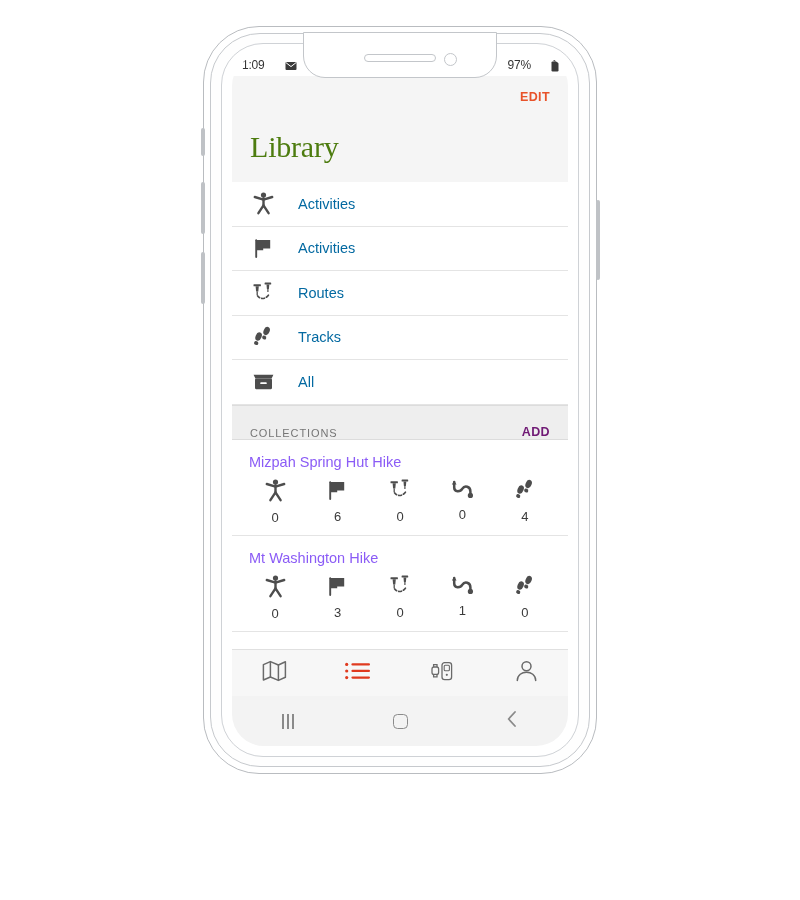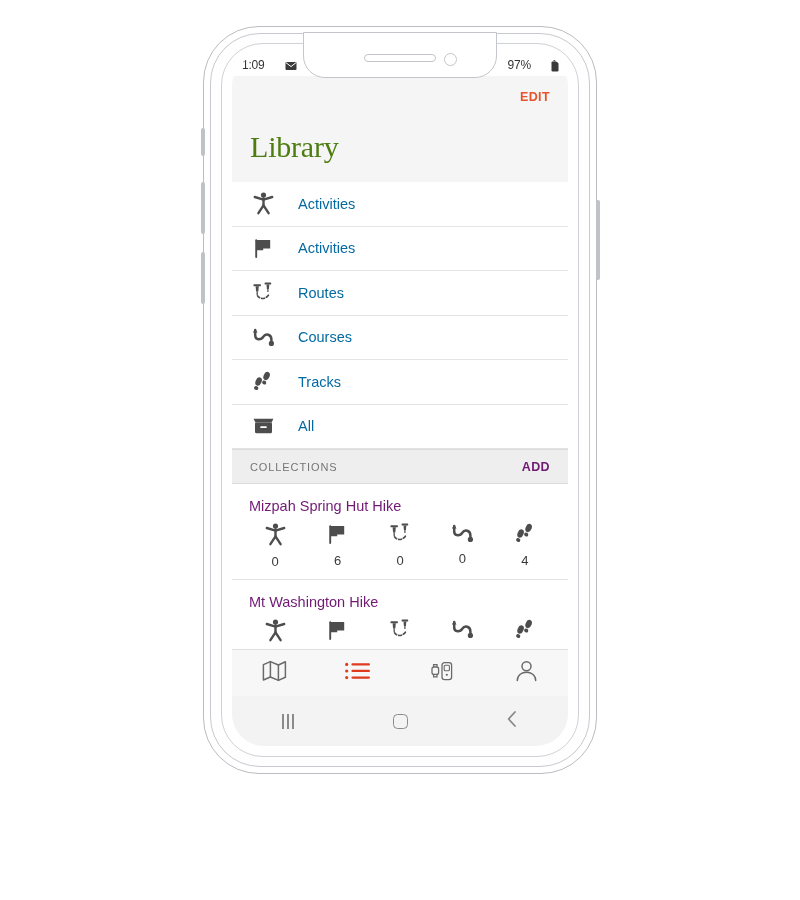--- a/index.html
+++ b/index.html
@@ -159,23 +159,23 @@
     margin-left: 20px;
     font-size: 14.5px;
     color: #0369a1;
   }
 
   
   .section-head {
     background: #eeeeee;
     height: 35px;
     display: flex;
-    align-items: center;
+    align-items: flex-end;
     justify-content: space-between;
-    padding: 7px 18px;
+    padding: 0 18px;
     border-bottom: 1px solid #dcdcdc;
     border-top: 1px solid #dcdcdc;
     box-sizing: border-box;
   }
   .section-head .t {
     font-size: 11px;
     color: #757575;
     letter-spacing: 0.9px;
   }
   .section-head .add {
@@ -186,21 +186,21 @@
   }
 
   
   .collection {
     background: #ffffff;
     padding: 14px 0 10px 0;
     border-bottom: 1px solid #e4e4e4;
   }
   .collection .cname {
     font-size: 14.5px;
-    color: #701a75;
+    color: #8b5cf6;
     padding-left: 17px;
     margin-bottom: 9px;
   }
   .stats {
     display: flex;
     padding: 0 12px;
   }
   .stat {
     flex: 1 1 0;
     display: flex;
@@ -372,30 +372,20 @@
             <path d="M5.2 9.6 L5.2 13" stroke="#4d4d4d" stroke-width="1.3"></path>
             <rect x="12.6" y="0.6" width="6.6" height="1.9" rx="0.6" fill="#4d4d4d"></rect>
             <path d="M14.5 2.5 L17.3 2.5 L16.9 7.1 L14.9 7.1 Z" fill="#4d4d4d"></path>
             <path d="M15.9 7.1 L15.9 10.1" stroke="#4d4d4d" stroke-width="1.2"></path>
             <path d="M5.5 13.8 C8.5 17.5 13 17.5 16.4 13.2" stroke="#4d4d4d" stroke-width="1.7" fill="none" stroke-dasharray="2.8 2.2" stroke-linecap="round"></path>
           </svg>
         </span>
         <span class="lbl">Routes</span>
       </div>
 
-      <div class="list-row">
-        <span class="ic">
-          <svg width="23" height="20" viewBox="0 0 23 20">
-              <path d="M3.2 3.0 L3.2 8.6 C3.2 13.2 9.2 13.2 11.4 9.6 C13.6 6.0 19.4 7.2 19.4 12.4 L19.4 15.8" stroke="#4d4d4d" stroke-width="2.5" fill="none" stroke-linecap="round"></path>
-              <path d="M0.8 5.4 L3.2 2.0 L5.6 5.4" fill="#4d4d4d"></path>
-              <circle cx="19.4" cy="16.4" r="2.6" fill="#4d4d4d"></circle>
-            </svg>
-        </span>
-        <span class="lbl">Courses</span>
-      </div>
 
       <div class="list-row">
         <span class="ic">
           <svg width="22" height="22" viewBox="0 0 22 22">
               <ellipse cx="14.6" cy="5.0" rx="3.0" ry="4.4" transform="rotate(22 14.6 5.0)" fill="#4d4d4d"></ellipse>
               <ellipse cx="12.2" cy="11.6" rx="2.1" ry="1.9" transform="rotate(22 12.2 11.6)" fill="#4d4d4d"></ellipse>
               <ellipse cx="6.6" cy="10.5" rx="3.0" ry="4.4" transform="rotate(22 6.6 10.5)" fill="#4d4d4d"></ellipse>
               <ellipse cx="4.2" cy="17.1" rx="2.1" ry="1.9" transform="rotate(22 4.2 17.1)" fill="#4d4d4d"></ellipse>
             </svg>
         </span>

